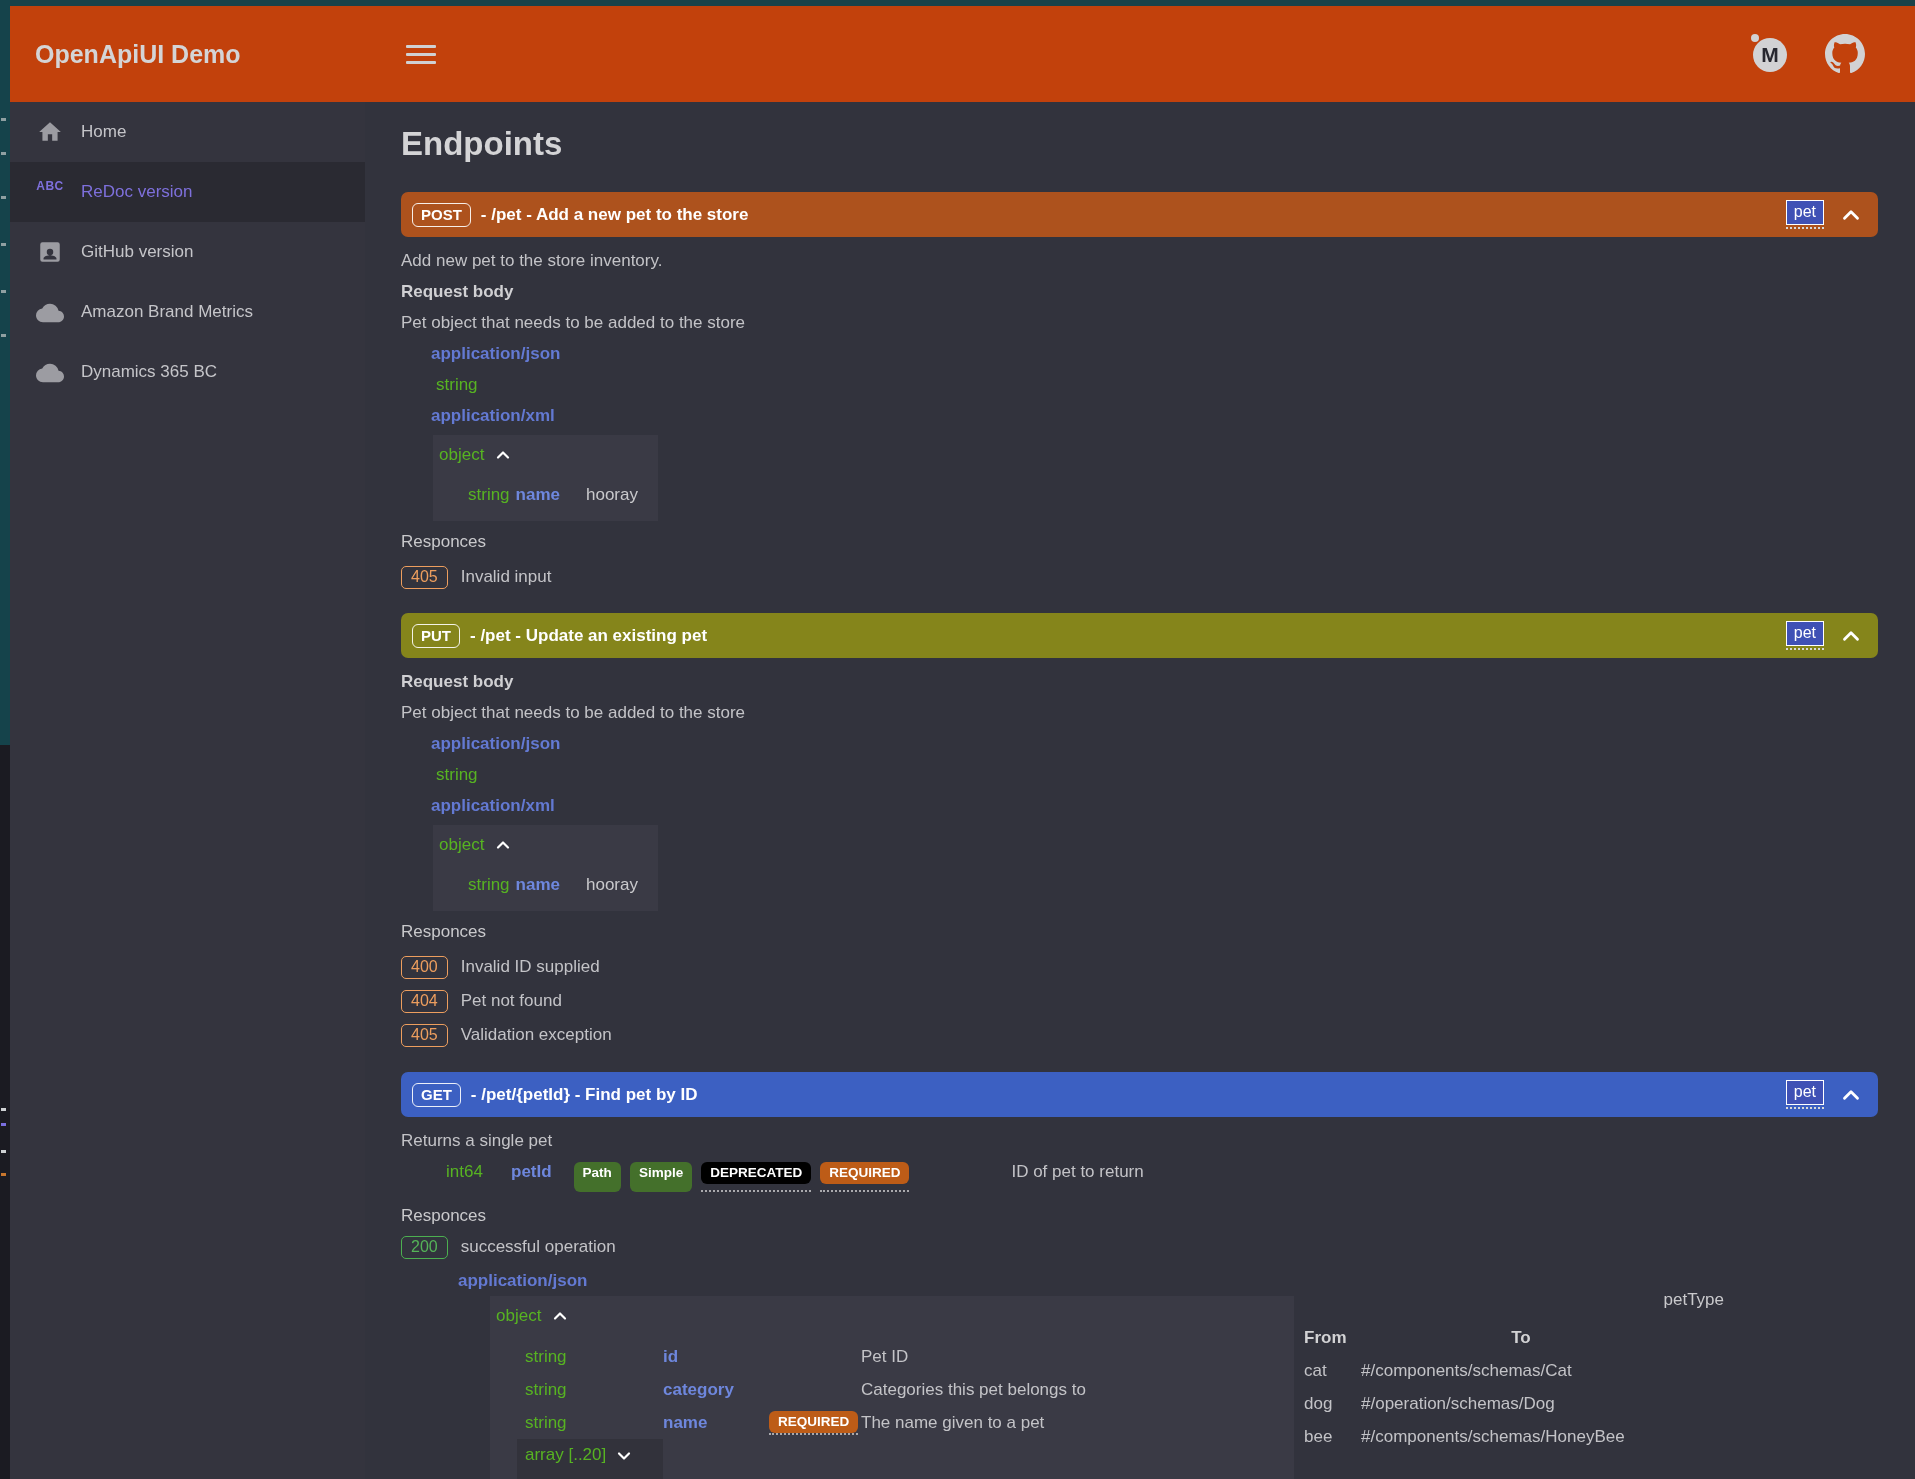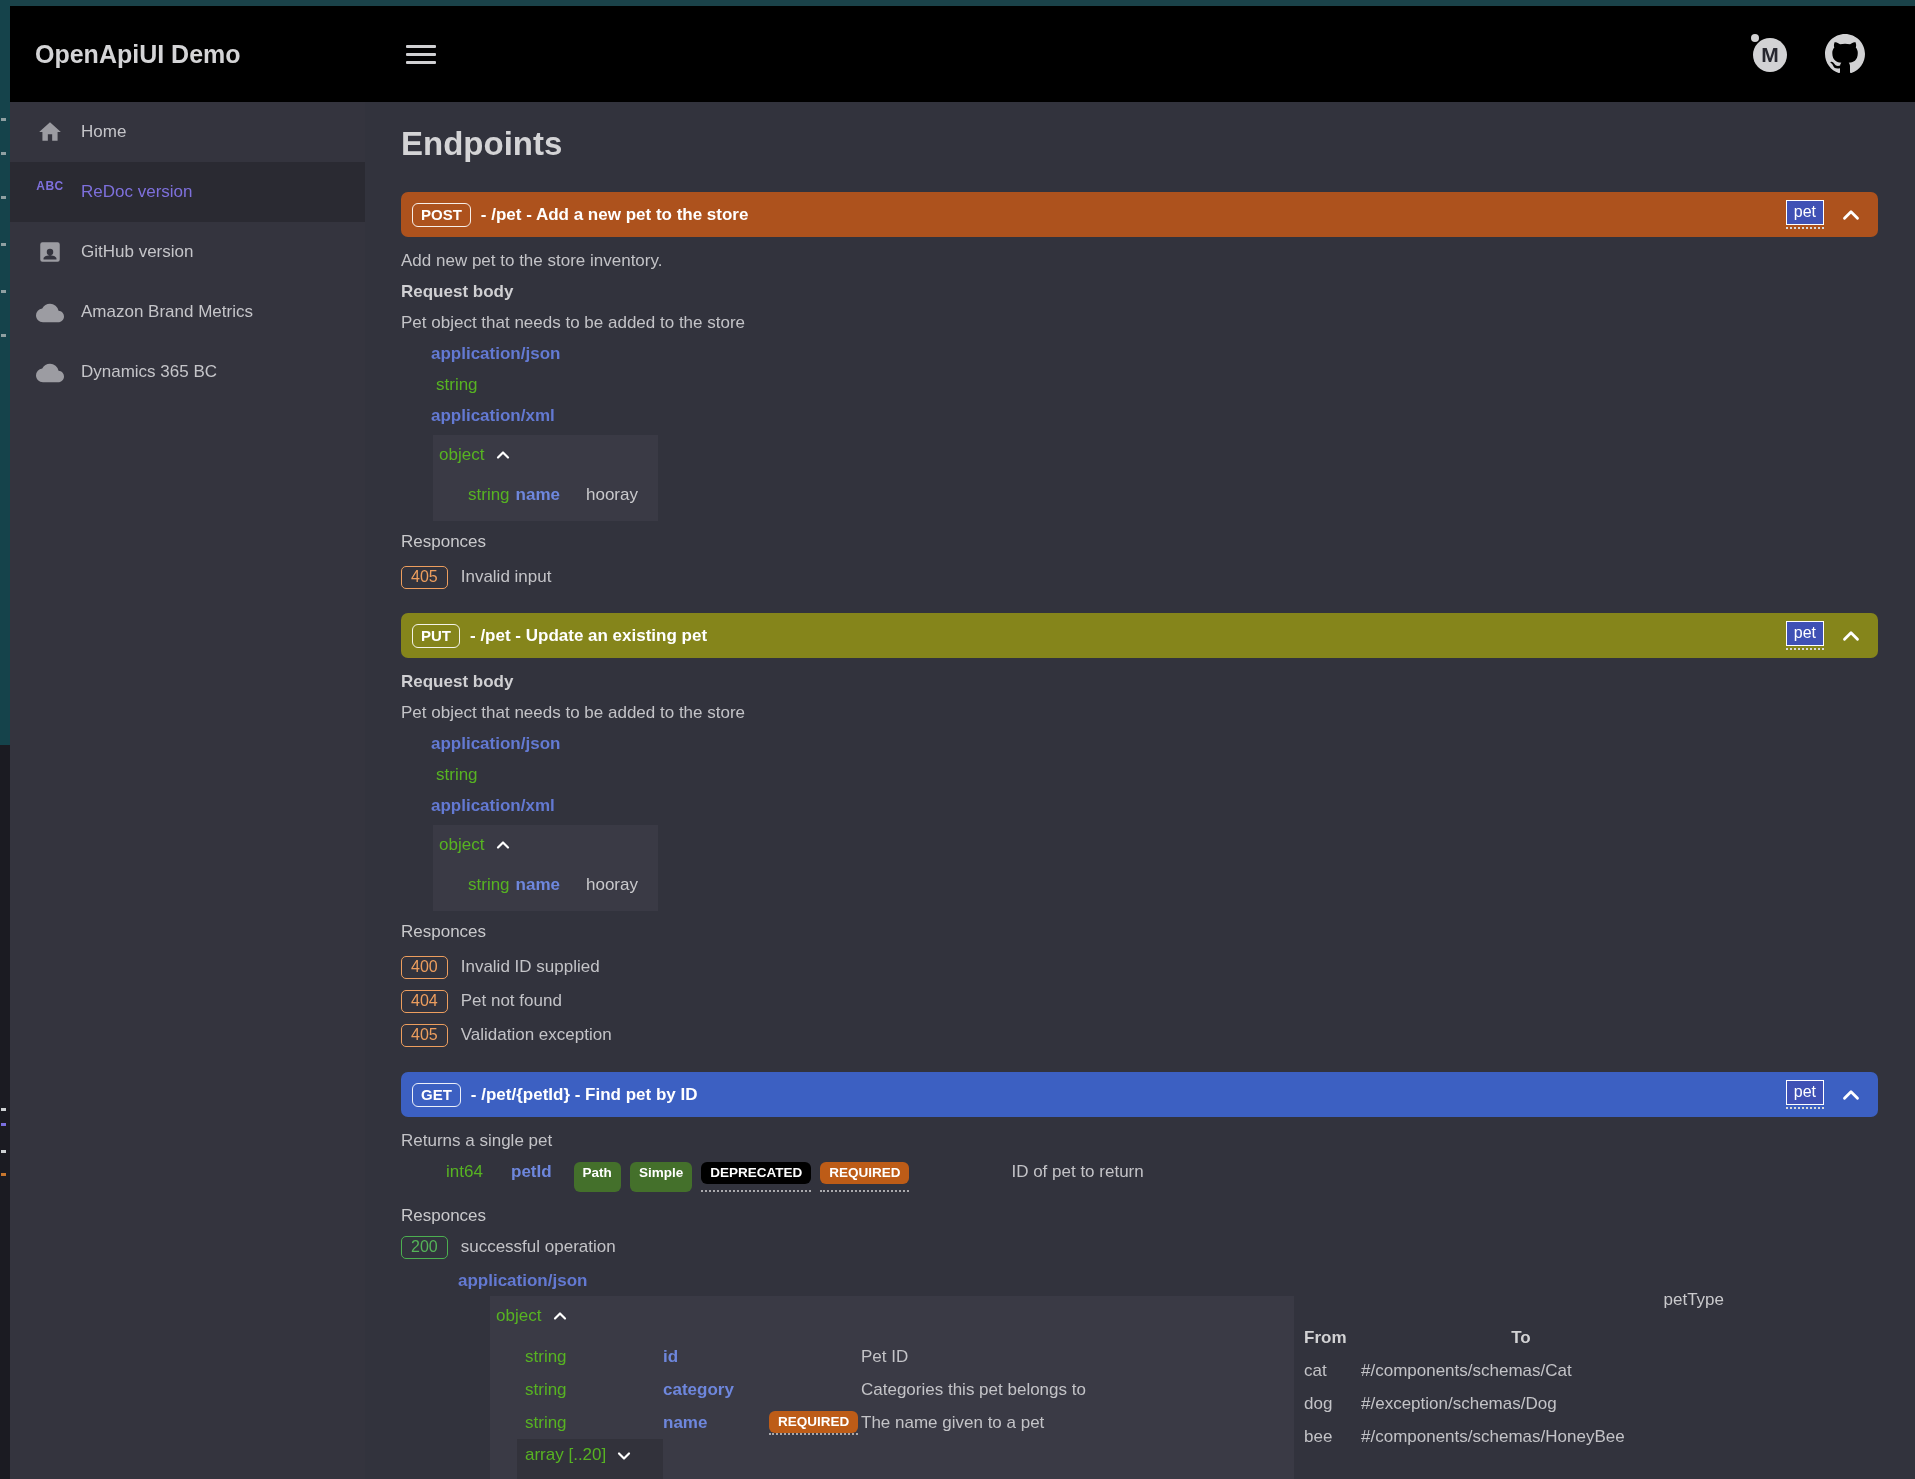--- a/index.html
+++ b/index.html
@@ -5,21 +5,21 @@
   html,body{margin:0;padding:0;background:#1b1b22;}
   .screen{position:relative;width:1915px;height:1479px;overflow:hidden;
     font-family:"Liberation Sans","DejaVu Sans",sans-serif;background:#32333d;}
   
   .edge-top{position:absolute;left:0;top:0;width:1915px;height:6px;background:#1a4249;}
   .edge-left{position:absolute;left:0;top:0;width:10px;height:745px;background:#15434b;}
   .edge-left-lower{position:absolute;left:0;top:745px;width:10px;height:734px;background:#1b1b22;}
   .edge-mark{position:absolute;background:#8fa0a2;width:5px;height:3px;left:1px;}
   .edge-mark.c1{background:#cfd2d4;} .edge-mark.c2{background:#7b6fe0;} .edge-mark.c3{background:#c8762d;}
   
-  .appbar{position:absolute;left:10px;top:6px;right:0;height:96px;background:#000000;
+  .appbar{position:absolute;left:10px;top:6px;right:0;height:96px;background:#c2410c;
     display:flex;align-items:center;}
   .appbar-title{width:372px;padding-left:25px;box-sizing:border-box;font-size:25px;font-weight:700;color:#d4d4d6;}
   .hamburger{width:30px;cursor:pointer;margin-left:24px;}
   .hamburger div{height:3px;background:#d0d0d3;margin:5px 0;border-radius:1px;}
   .appbar-spacer{flex:1;}
   .appbar-icon{width:40px;height:40px;margin-right:35px;cursor:pointer;position:relative;}
   .appbar-icon.last{margin-right:50px;}
   .mud-circle{position:absolute;left:3px;top:4px;width:34px;height:34px;border-radius:50%;
     background:#d2d2d4;display:flex;align-items:center;justify-content:center;
     font-weight:700;font-size:21px;color:#27272f;}
@@ -348,21 +348,21 @@
             <tr>
           <th>From</th>
           <th class="to">To</th>
         </tr>
         <tr>
           <td class="from">cat</td>
           <td>#/components/schemas/Cat</td>
         </tr>
         <tr>
           <td class="from">dog</td>
-          <td>#/exception/schemas/Dog</td>
+          <td>#/operation/schemas/Dog</td>
         </tr>
         <tr>
           <td class="from">bee</td>
           <td>#/components/schemas/HoneyBee</td>
         </tr>
       </tbody>
         </table>
     </div>
   </div>
 </div>

